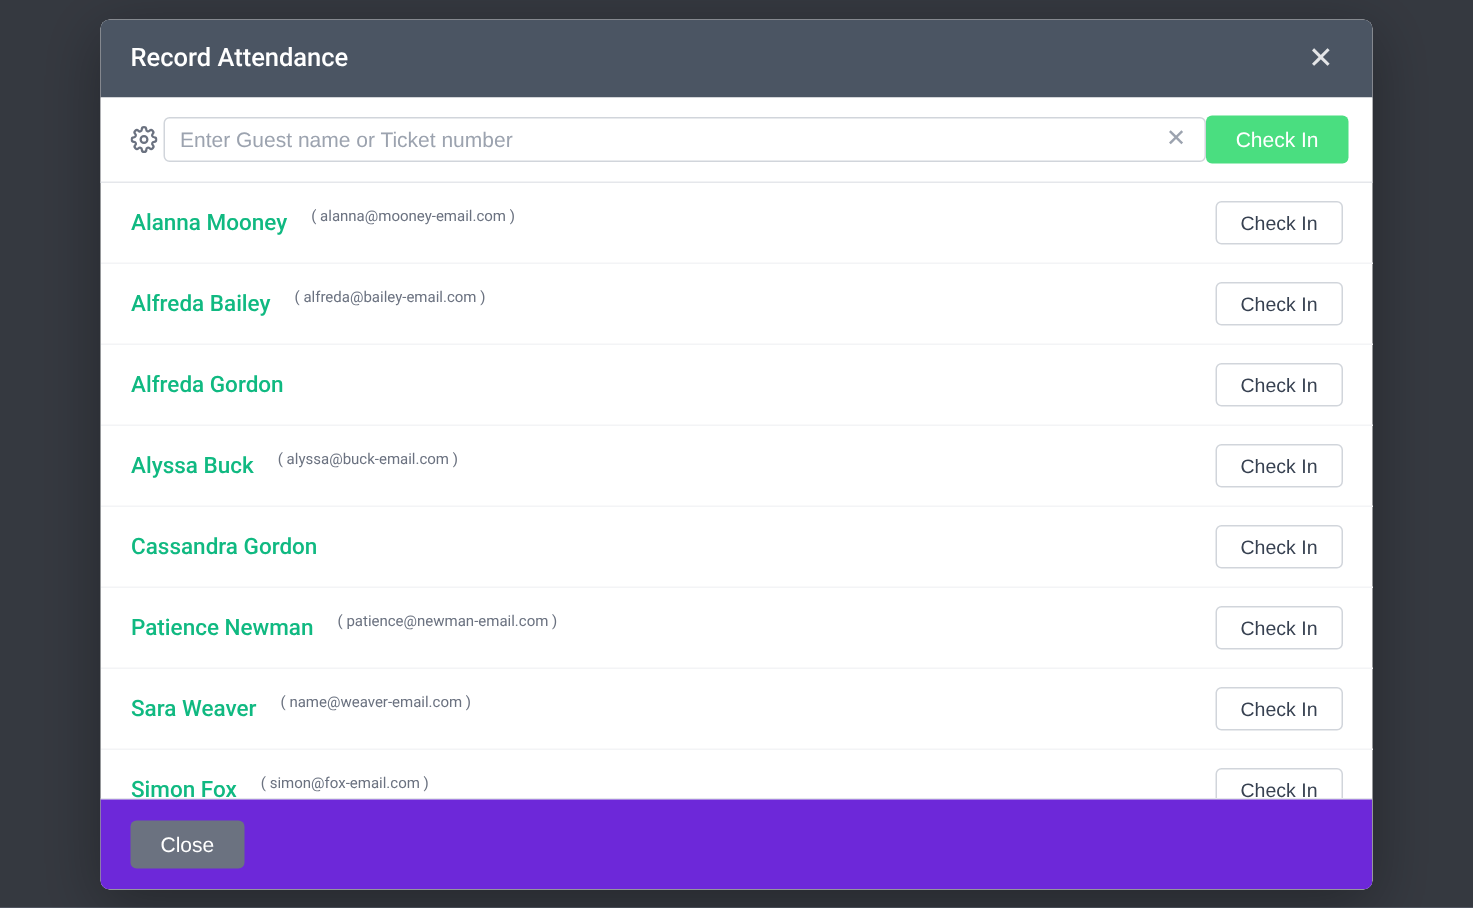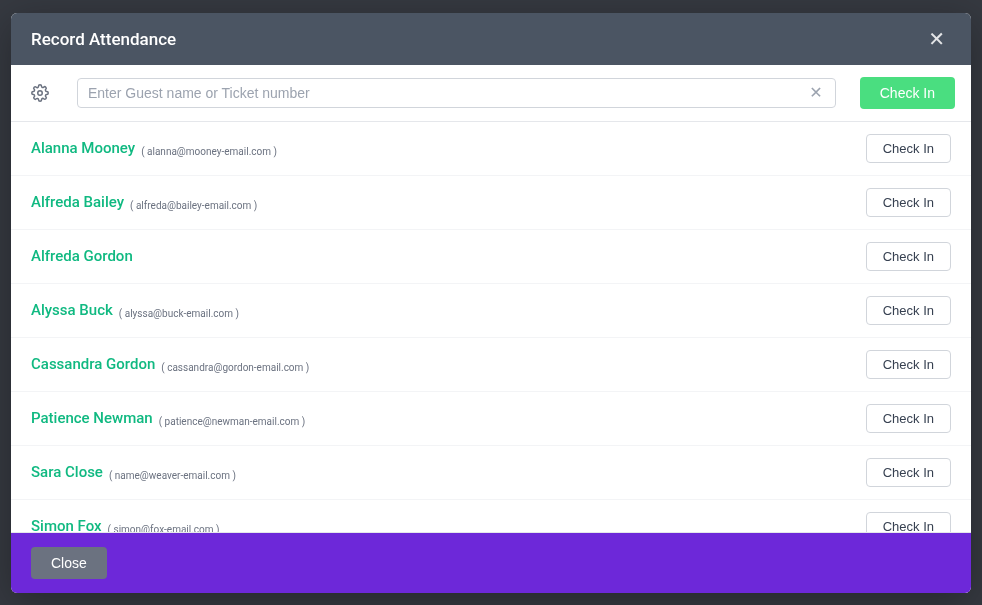--- a/index.html
+++ b/index.html
@@ -17,21 +17,21 @@
       position: fixed;
       inset: 0;
       background: rgba(0,0,0,0.5);
       display: flex;
       align-items: center;
       justify-content: center;
     }
     .modal {
       background: #fff;
       border-radius: 6px;
-      width: 960px;
+      width: 848px;
       max-height: 580px;
       display: flex;
       flex-direction: column;
       box-shadow: 0 10px 40px rgba(0,0,0,0.3);
       overflow: hidden;
     }
     .modal-header {
       background: #4b5563;
       color: #fff;
       padding: 14px 20px;
@@ -53,21 +53,21 @@
       font-size: 20px;
       line-height: 1;
       padding: 2px 6px;
       opacity: 0.85;
     }
     .search-bar {
       display: flex;
       align-items: center;
       padding: 12px 16px;
       border-bottom: 1px solid #e5e7eb;
-      gap: 24px;
+      gap: 0;
       flex-shrink: 0;
       background: #fff;
     }
     .gear-btn {
       background: none;
       border: none;
       cursor: pointer;
       color: #6b7280;
       font-size: 18px;
       display: flex;
@@ -119,22 +119,22 @@
     .guest-row {
       display: flex;
       align-items: center;
       justify-content: space-between;
       padding: 12px 20px;
       border-bottom: 1px solid #f3f4f6;
     }
     .guest-row:last-child { border-bottom: none; }
     .guest-info {
       display: flex;
-      align-items: flex-end;
-      gap: 6px;
+      align-items: flex-start;
+      gap: 16px;
     }
     .guest-name {
       color: #10b981;
       font-size: 15px;
       font-weight: 500;
       cursor: pointer;
     }
     .guest-email {
       color: #6b7280;
       font-size: 10px;
@@ -214,34 +214,33 @@
         <div class="guest-row">
           <div class="guest-info">
             <span class="guest-name">Alyssa Buck</span>
             <span class="guest-email">( alyssa@buck-email.com )</span>
           </div>
           <button class="row-check-in-btn">Check In</button>
         </div>
         <div class="guest-row">
           <div class="guest-info">
             <span class="guest-name">Cassandra Gordon</span>
-            <span class="guest-email">( cassandra@gordon-email.com )</span>
           </div>
           <button class="row-check-in-btn">Check In</button>
         </div>
         <div class="guest-row">
           <div class="guest-info">
             <span class="guest-name">Patience Newman</span>
             <span class="guest-email">( patience@newman-email.com )</span>
           </div>
           <button class="row-check-in-btn">Check In</button>
         </div>
         <div class="guest-row">
           <div class="guest-info">
-            <span class="guest-name">Sara Close</span>
+            <span class="guest-name">Sara Weaver</span>
             <span class="guest-email">( name@weaver-email.com )</span>
           </div>
           <button class="row-check-in-btn">Check In</button>
         </div>
         <div class="guest-row">
           <div class="guest-info">
             <span class="guest-name">Simon Fox</span>
             <span class="guest-email">( simon@fox-email.com )</span>
           </div>
           <button class="row-check-in-btn">Check In</button>

